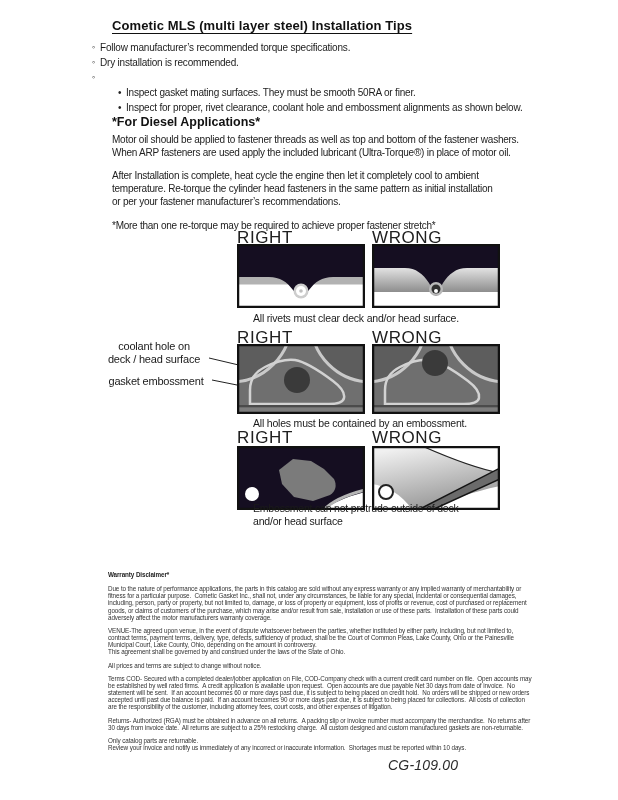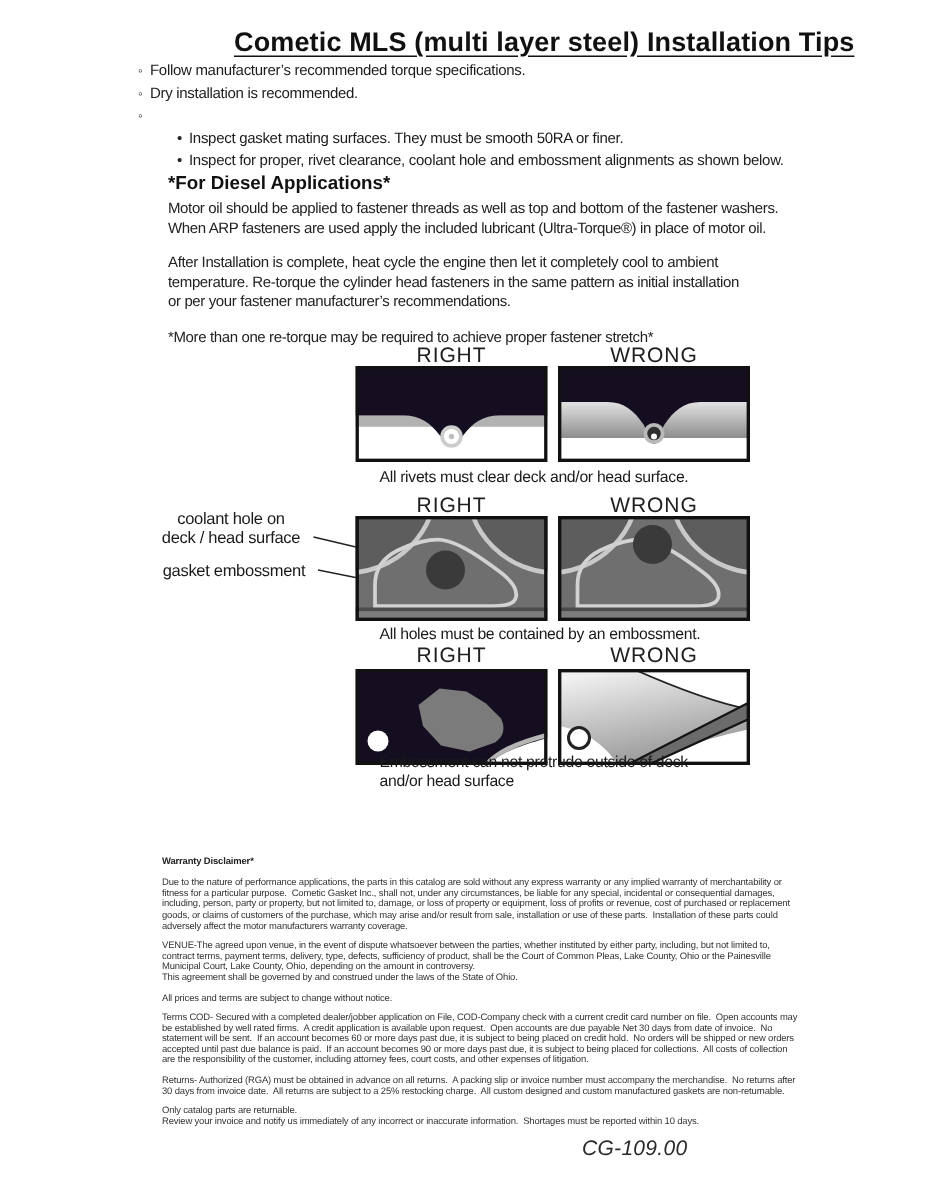--- a/index.html
+++ b/index.html
@@ -3,31 +3,31 @@
 <meta charset="utf-8">
 <style>
   html,body{margin:0;padding:0;background:#ffffff;}
   .page{
     position:relative;width:618px;height:800px;background:#ffffff;
     font-family:"Liberation Sans","DejaVu Sans",sans-serif;color:#1c1c1c;overflow:hidden;
   }
   .abs{position:absolute;}
   .pre{white-space:pre-wrap;}
   .doc-title{
-    left:112px;top:18px;font-size:18px;font-weight:bold;
-    text-decoration:underline;text-underline-offset:3px;letter-spacing:0.1px;color:#111;margin-left:44px;
+    left:112px;top:18px;font-size:13px;font-weight:bold;
+    text-decoration:underline;text-underline-offset:3px;letter-spacing:0.1px;color:#111;
   }
   .bullets{left:92px;top:40px;width:480px;font-size:10px;letter-spacing:-0.2px;}
   .b-row{display:flex;align-items:flex-start;height:15px;line-height:15px;}
   .b-row.sub{margin-left:26px;}
   .b-dot{width:8px;font-size:9px;line-height:15px;color:#222;}
   .b-dot.solid{font-size:10px;}
   .section-head{left:112px;top:115px;font-size:12.5px;font-weight:bold;color:#111;}
   .body-par{left:112px;width:480px;font-size:10px;line-height:13px;letter-spacing:-0.25px;color:#222;}
-  .dg-label{width:128px;text-align:center;font-size:14px;letter-spacing:0.6px;color:#202020;}
+  .dg-label{width:128px;font-size:17px;letter-spacing:0.6px;color:#202020;}
   .dg-caption{font-size:10.5px;letter-spacing:-0.2px;color:#1a1a1a;line-height:12.5px;margin-left:15px;}
   .side-label{font-size:11px;line-height:13px;text-align:center;letter-spacing:-0.2px;color:#1a1a1a;}
   .panel{display:block;}
   .disclaimer{left:108px;top:571px;width:440px;font-size:6.3px;line-height:7.15px;letter-spacing:-0.1px;color:#333;}
   .disclaimer .dp{margin:0 0 6px 0;}
   .disclaimer .dh{font-weight:bold;margin:0 0 7px 0;color:#222;}
   .footer-code{left:388px;top:757px;font-size:14px;letter-spacing:0.2px;color:#2a2a2a;font-style:italic;}
 </style>
 </head>
 <body>

